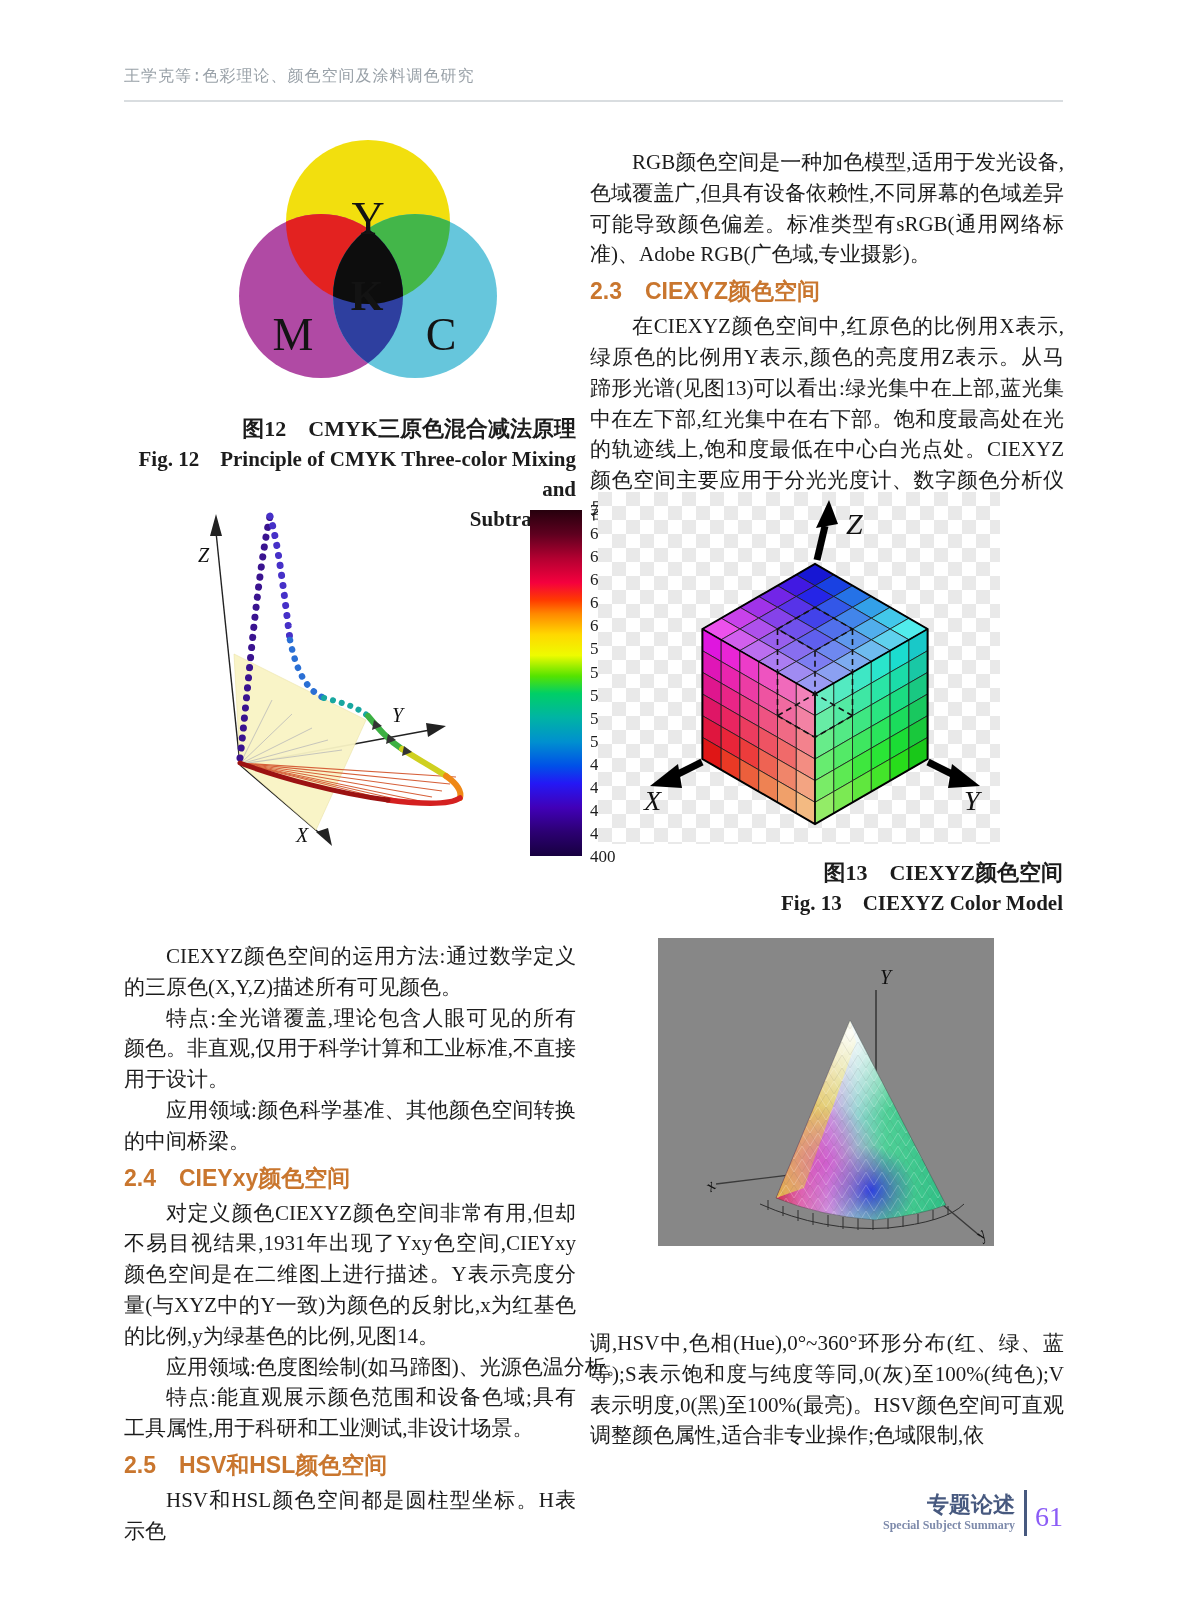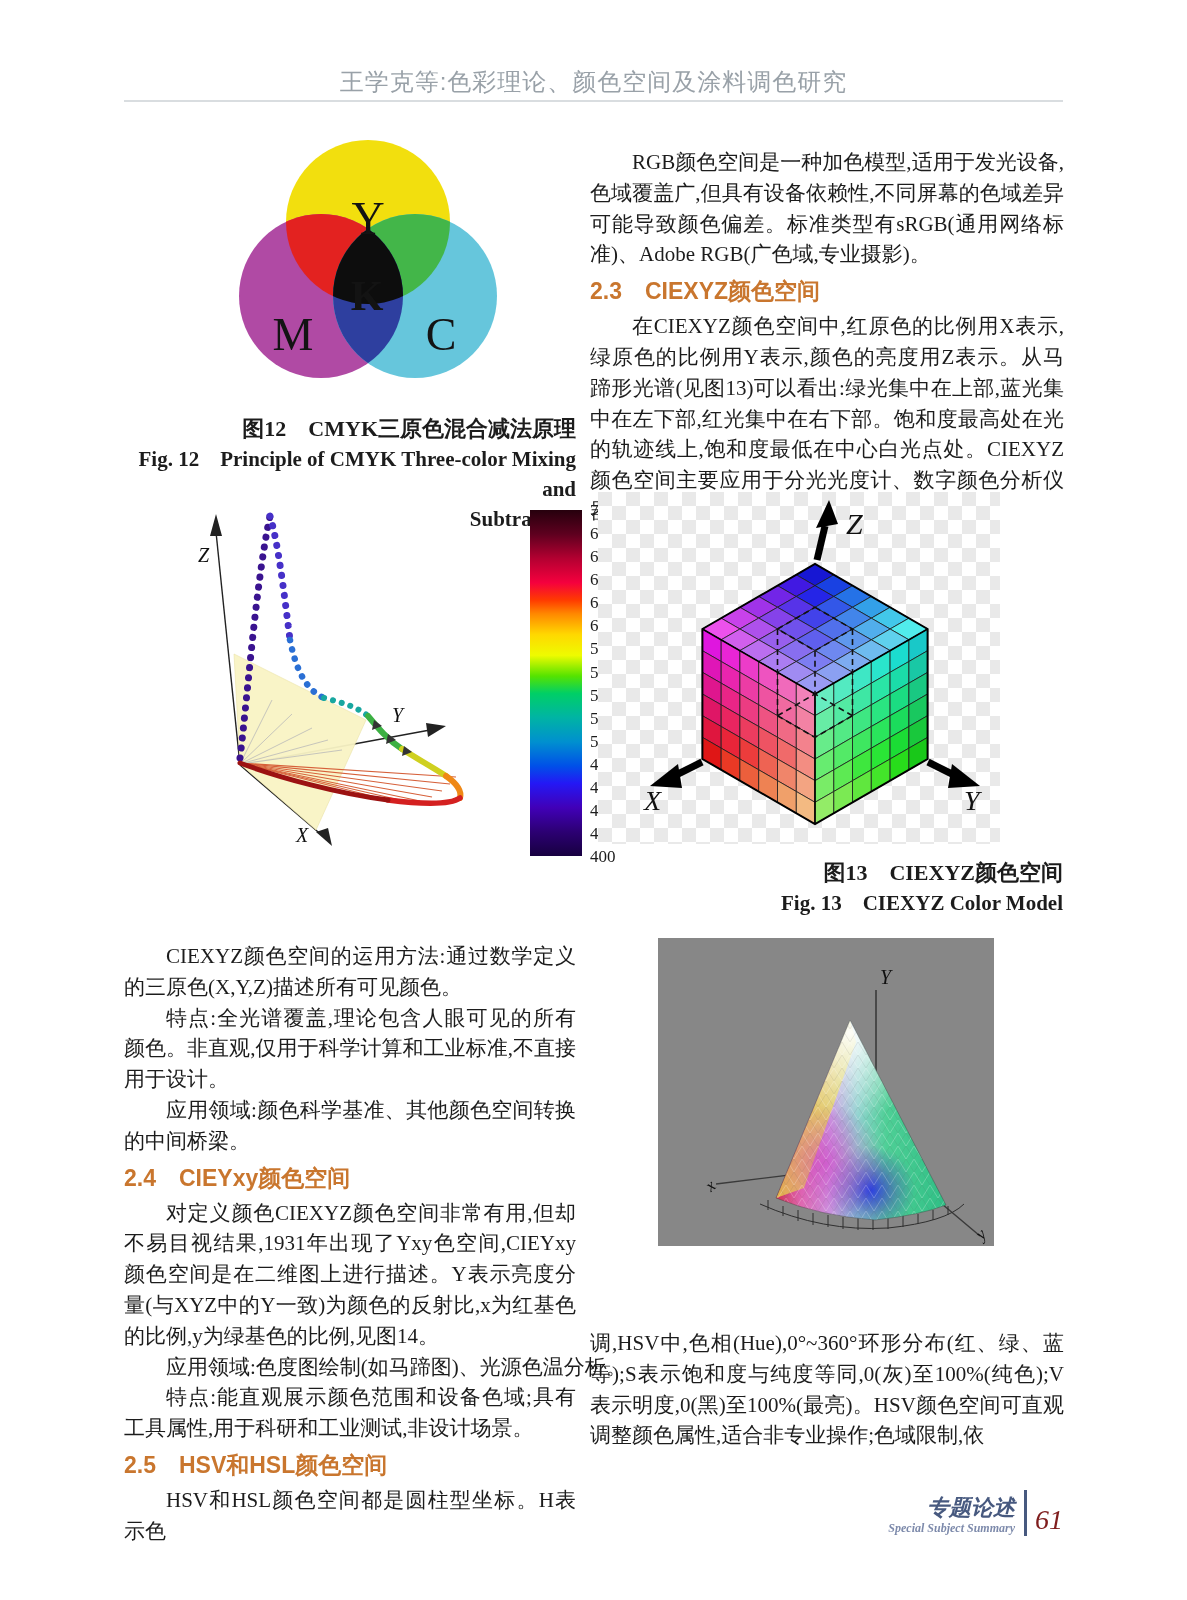--- a/index.html
+++ b/index.html
@@ -4,22 +4,22 @@
 <style>
   html,body{margin:0;padding:0;background:#888;}
   .page{
     position:relative; width:1187px; height:1600px; background:#ffffff;
     font-family:"Liberation Serif","DejaVu Serif",serif; color:#1c1c1c;
     overflow:hidden; margin:0 auto;
   }
   
   .hdr{
     position:absolute; top:66px; right:124px; width:939px;
-    text-align:center; font-family:Liberation Sans, sans-serif;
-    font-size:24px; color:#99a1a8; letter-spacing:1px;
+    text-align:left; font-family:Liberation Mono, monospace;
+    font-size:16px; color:#99a1a8; letter-spacing:1px;
   }
   .hdr-rule{position:absolute; top:100px; left:124px; width:939px; border-top:2px solid #d9dde0;}
   
   .col{position:absolute; text-align:justify; font-size:21px; line-height:30.8px;}
   .col-rt{top:147px; left:590px; width:474px;}
   .col-lb{top:941px; left:124px; width:452px;}
   .col-rb{top:1328px; left:590px; width:474px;}
   .para{margin:0; text-indent:2em;}
   .para.noindent{text-indent:0;}
   .para.nowrap{white-space:nowrap; text-align:left;}
@@ -38,26 +38,26 @@
   
   .venn-svg{position:absolute; top:128px; left:210px;}
   .spec-svg{position:absolute; top:492px; left:120px;}
   .cbar-svg{position:absolute; top:498px; left:526px;}
   .cube-svg{position:absolute; top:492px; left:598px;}
   .cone-svg{position:absolute; top:938px; left:658px;}
   .cbar-tick{font-family:"Liberation Serif","DejaVu Serif",serif; font-size:17px; fill:#1c1c1c;}
   .ax-label{font-family:"Liberation Serif","DejaVu Serif",serif; font-style:italic; fill:#111;}
   .venn-label{font-family:"Liberation Serif","DejaVu Serif",serif; fill:#131313;}
   
-  .footer{position:absolute; top:1490px; right:124px; display:flex; align-items:flex-end;font-style:italic;}
+  .footer{position:absolute; top:1490px; right:124px; display:flex; align-items:center;}
   .footer-txt{text-align:right; margin-right:9px;}
   .footer-cn{font-family:"Liberation Sans","DejaVu Sans",sans-serif; font-weight:bold; font-size:22px; color:#47597f; line-height:24px;}
   .footer-en{font-family:"Liberation Serif","DejaVu Serif",serif; font-weight:bold; font-size:12px; color:#7d8aab; line-height:16px;}
   .footer-bar{width:3px; height:46px; background:#47597f; margin-right:8px;}
-  .footer-page{font-size:28px; color:#7f1d1d; padding-top:8px;}
+  .footer-page{font-size:28px; color:#8b5cf6; padding-top:8px;}
 </style>
 </head>
 <body>
 
 <div class="page">
 
   <div class="hdr">王学克等:色彩理论、颜色空间及涂料调色研究</div>
   <div class="hdr-rule"></div>
 
   <svg class="venn-svg" width="315" height="278" viewBox="0 0 315 278">

